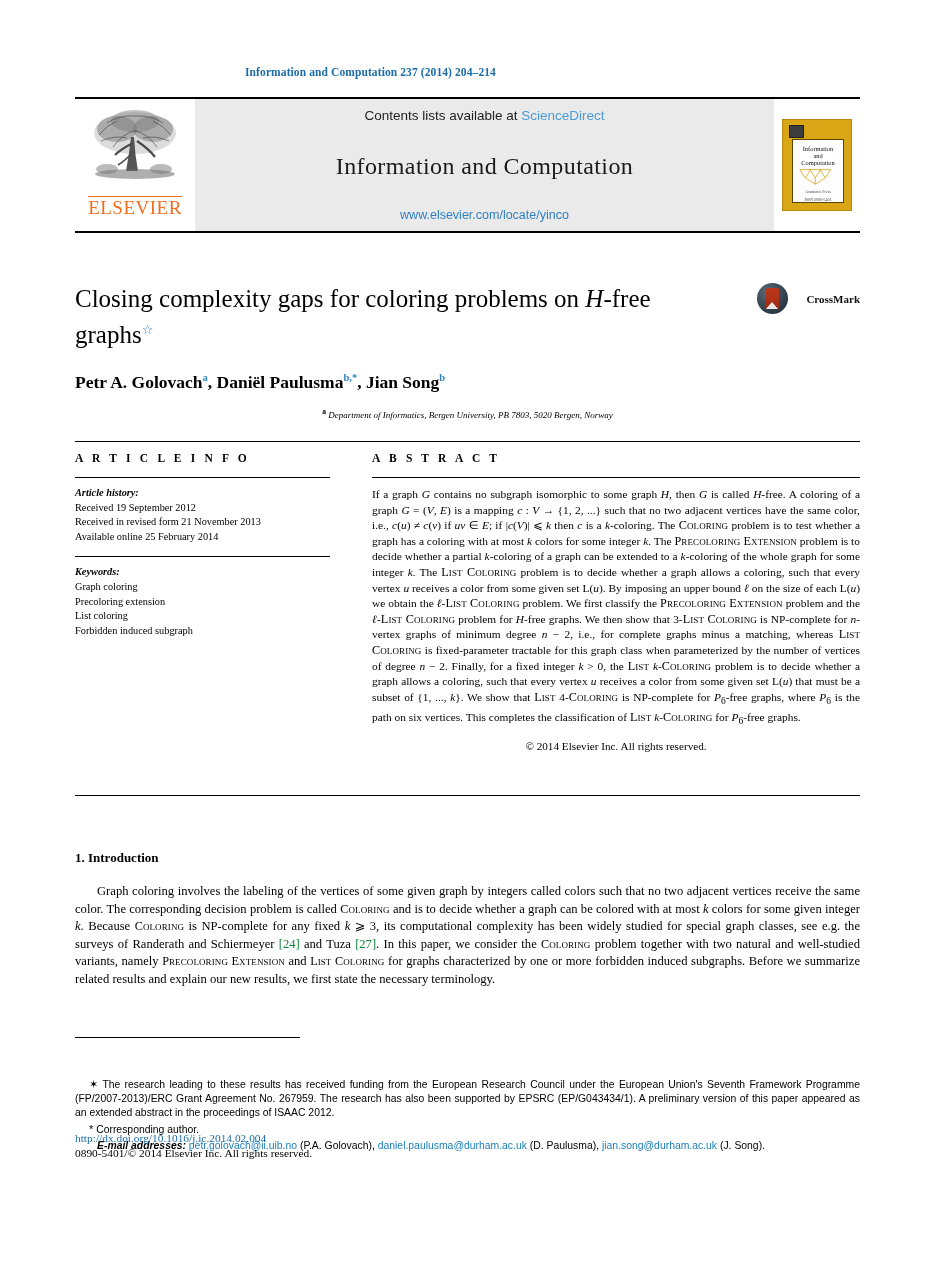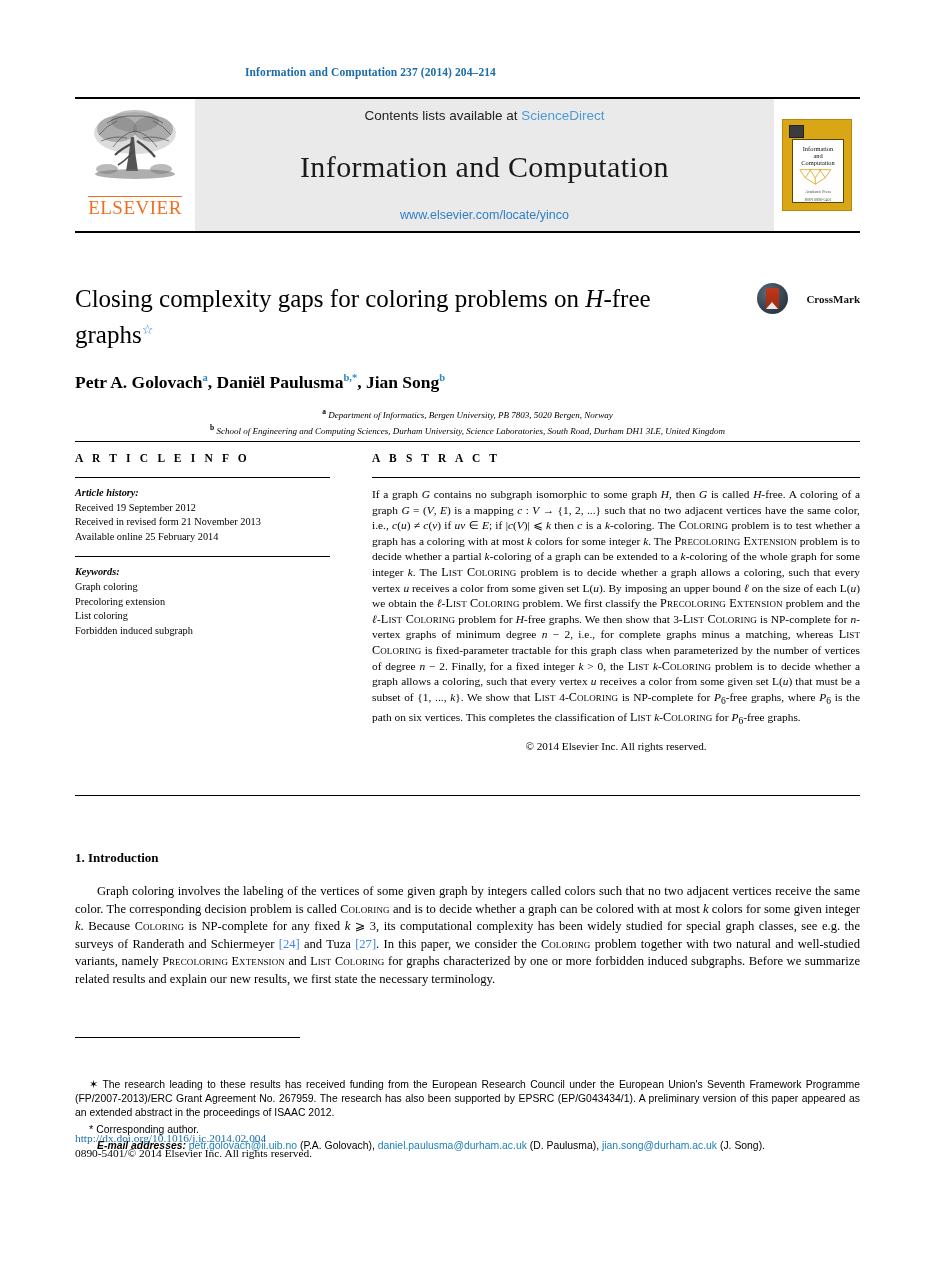--- a/index.html
+++ b/index.html
@@ -84,21 +84,21 @@
   .contents-line {
     font-family: "Liberation Sans", sans-serif;
     font-size: 13.5px;
     color: #222;
   }
   .contents-line .sd {
     color: #4a9ad4;
   }
   .journal-title {
     font-family: "Liberation Serif", serif;
-    font-size: 30px;
+    font-size: 24px;
     color: #1a1a1a;
     letter-spacing: 0.4px;
     margin-top: 2px;
   }
   .journal-url {
     font-family: "Liberation Sans", sans-serif;
     font-size: 12.5px;
     color: #2e7fc4;
   }
   .cover-thumb {
@@ -320,21 +320,21 @@
     font-weight: bold;
     margin: 0 0 17px 0;
   }
   .intro-body {
     font-family: "Liberation Serif", serif;
     font-size: 12.6px;
     line-height: 17.6px;
     text-align: justify;
     text-indent: 22px;
   }
-  .cite { color: #3b82f6; }
+  .cite { color: #15803d; }
 
   
   .foot-rule {
     position: absolute;
     top: 1037px;
     left: 75px;
     width: 225px;
     border-top: 0.9px solid #000;
   }
   .footnotes {
@@ -447,21 +447,20 @@
         </div>
       <div class="cm-text">CrossMark</div>
     </div>
 
     <h1 class="art-title"><span>Closing complexity gaps for coloring problems on </span><span class="ital">H</span><span>-free graphs</span><span class="title-star">☆</span></h1>
 
     <div class="authors"><span>Petr A. Golovach</span><span class="aff-mark">a</span>, <span>Daniël Paulusma</span><span class="aff-mark">b,*</span>, <span>Jian Song</span><span class="aff-mark">b</span></div>
 
     <div class="affiliations">
       <div><span class="sup">a</span> <span>Department of Informatics, Bergen University, PB 7803, 5020 Bergen, Norway</span></div>
-      <div><span class="sup">b</span> <span>School of Engineering and Computing Sciences, Durham University, Science Laboratories, South Road, Durham DH1 3LE, United Kingdom</span></div>
     </div>
   </div>
 
   <div class="rule-full" id="rule-above-info"></div>
 
   <div class="info-col">
     <div class="sec-head">A R T I C L E     I N F O</div>
     <div class="thin-rule"></div>
     <div class="info-block">
       <div class="lbl">Article history:</div>

